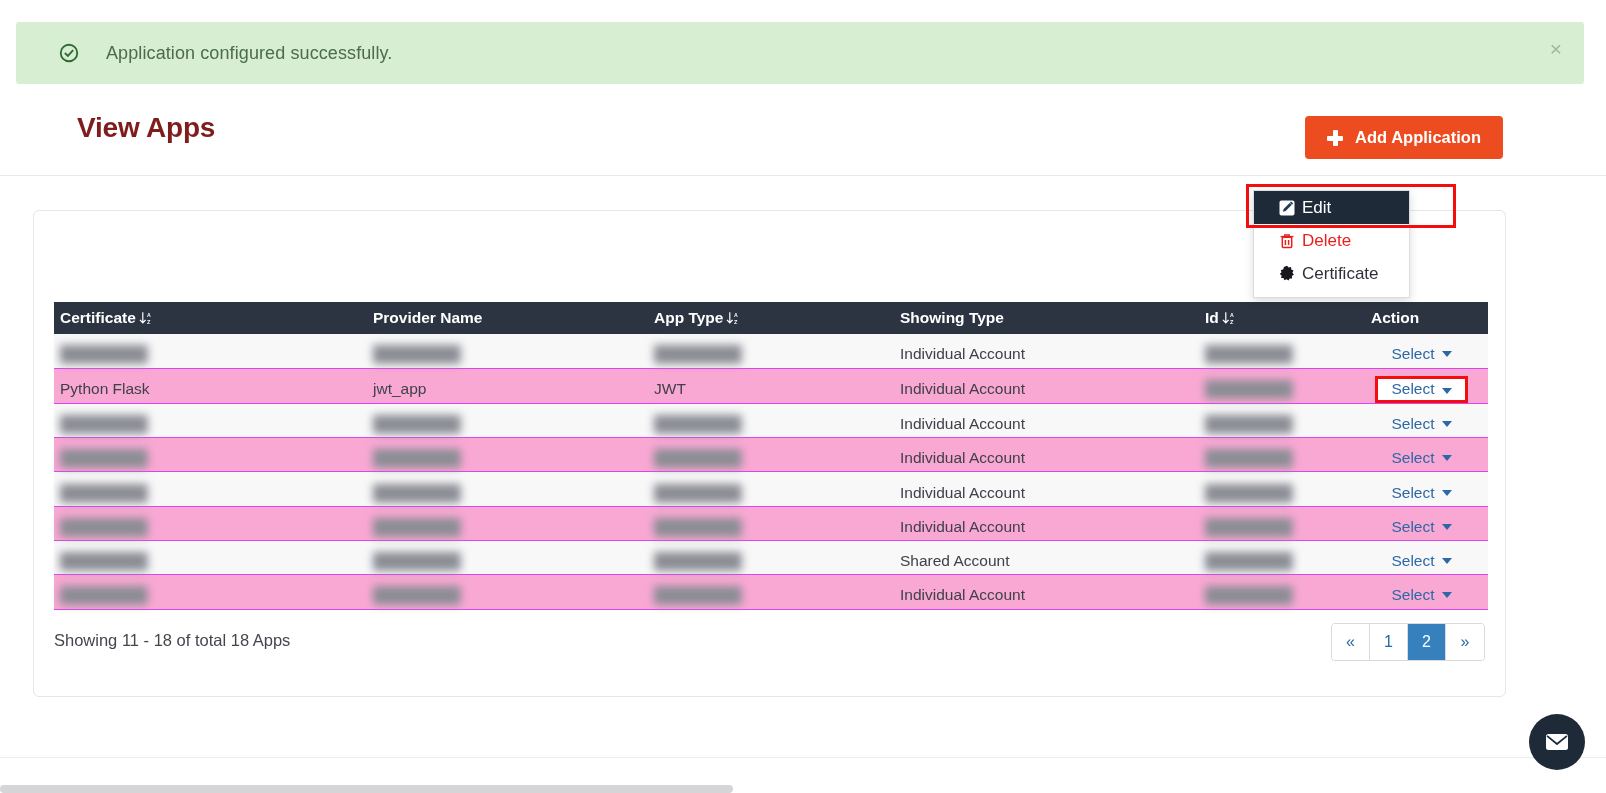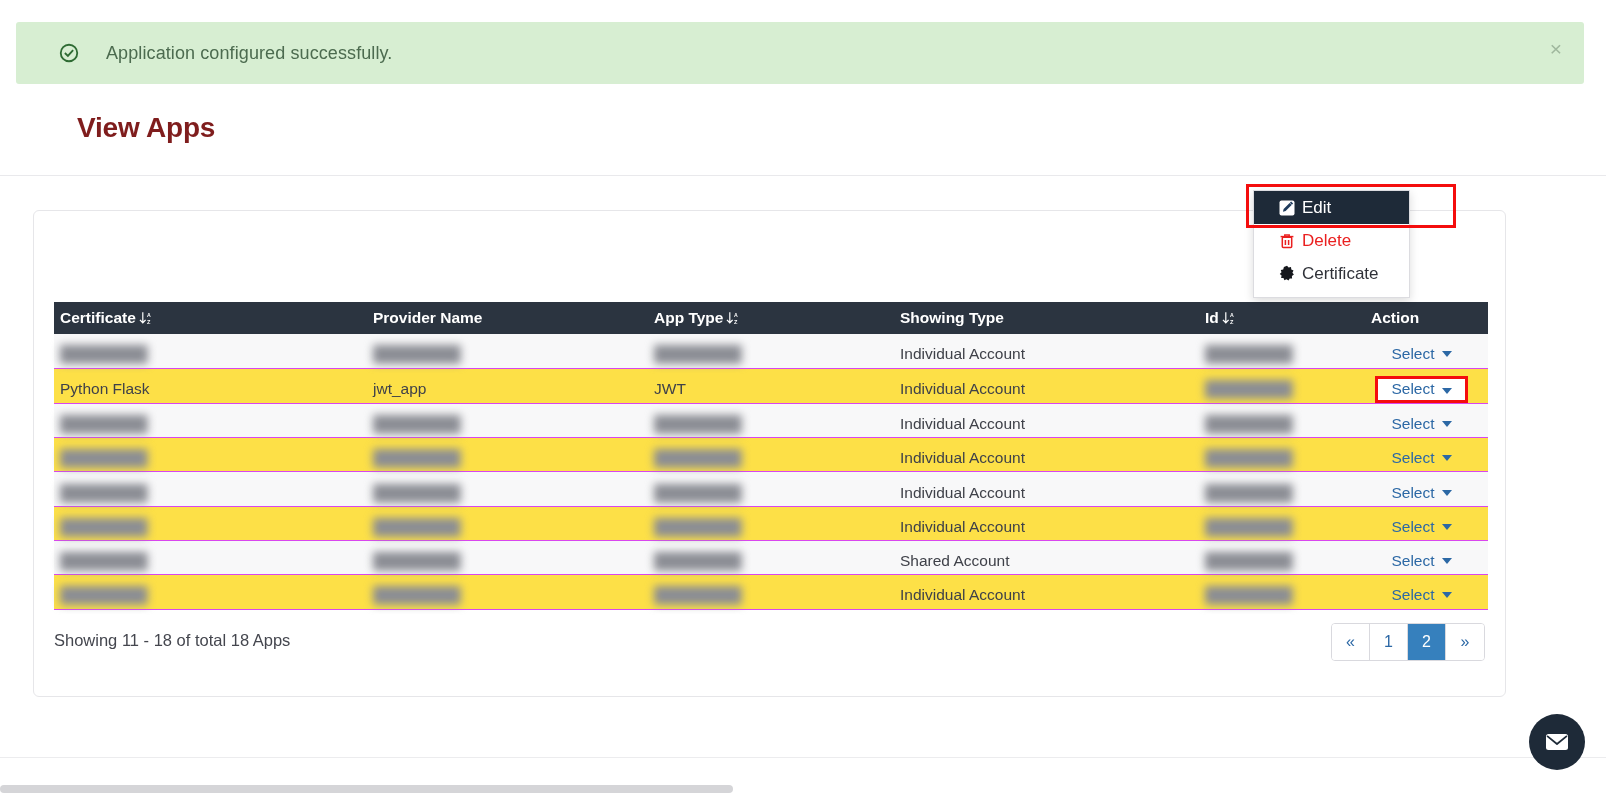--- a/index.html
+++ b/index.html
@@ -212,21 +212,21 @@
   tbody td {
     font-size: 15.5px;
     color: #3f4149;
     height: 34.3px;
     padding: 7px 0 0 6px;
     border-bottom: 1px solid #d946ef;
     white-space: nowrap;
     overflow: hidden;
   }
   tbody tr.odd  { background: #f8f8f9; }
-  tbody tr.even { background: #fde047; margin-top: 48px; }
+  tbody tr.even { background: #f9a8d4; margin-top: 48px; }
 
   .blurred { filter: blur(4.2px); color: #8b8d94; }
 
   .select-link {
     color: #2c68a5;
     font-size: 15.5px;
     cursor: pointer;
     display: inline-flex;
     align-items: center;
   }
@@ -389,20 +389,24 @@
         <circle cx="12" cy="12" r="9"></circle>
         <polyline points="7.5,12 10.8,15.2 16.5,8.8"></polyline>
       </svg>
     </span>
     <span class="alert-text">Application configured successfully.</span>
     <span class="alert-close">×</span>
   </div>
 
   <div class="page-header">
     <div class="page-title">View Apps</div>
+    <button class="add-app-btn">
+      <span class="plus-icon"></span>
+      <span>Add Application</span>
+    </button>
   </div>
 
   <div class="card">
 
 
     <div class="table-wrap">
       <table>
         <colgroup>
           <col style="width:313px">
           <col style="width:281px">

